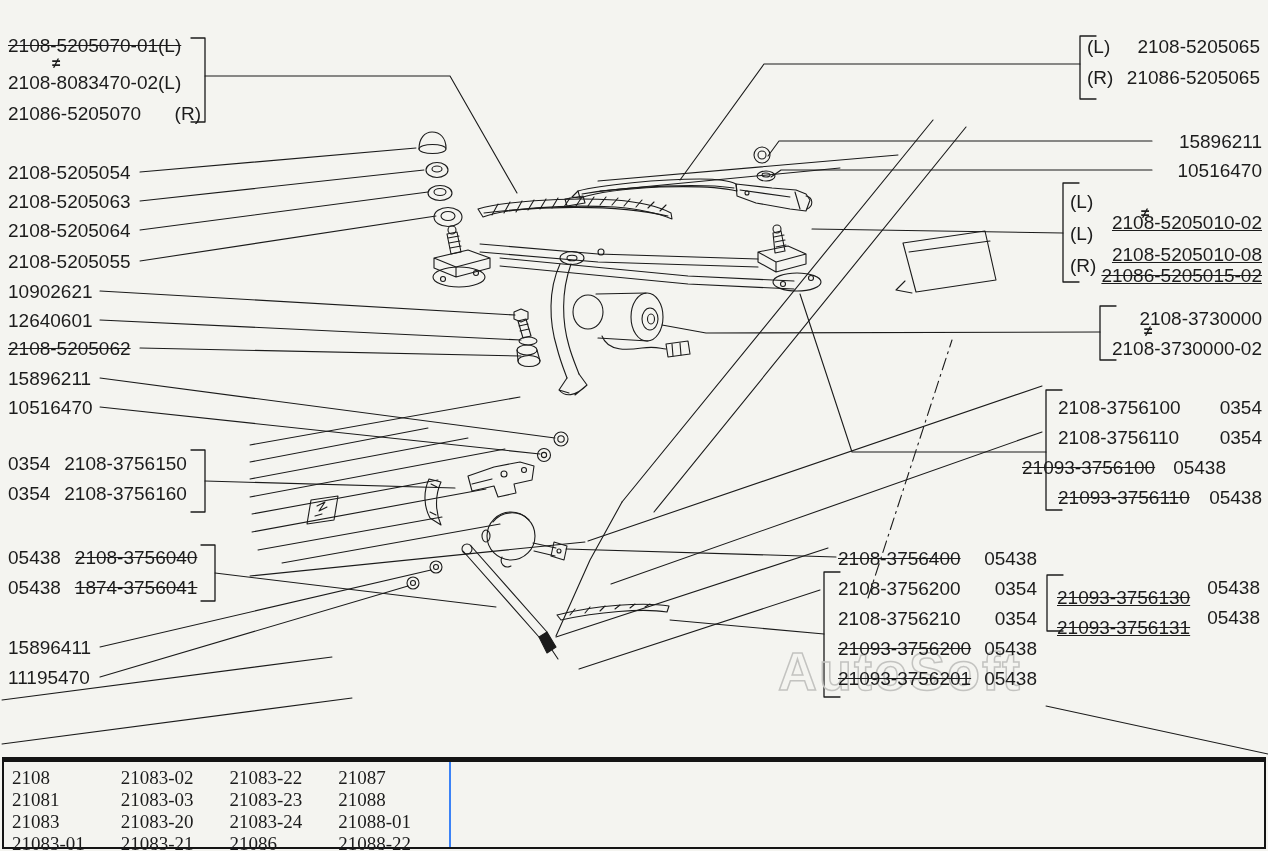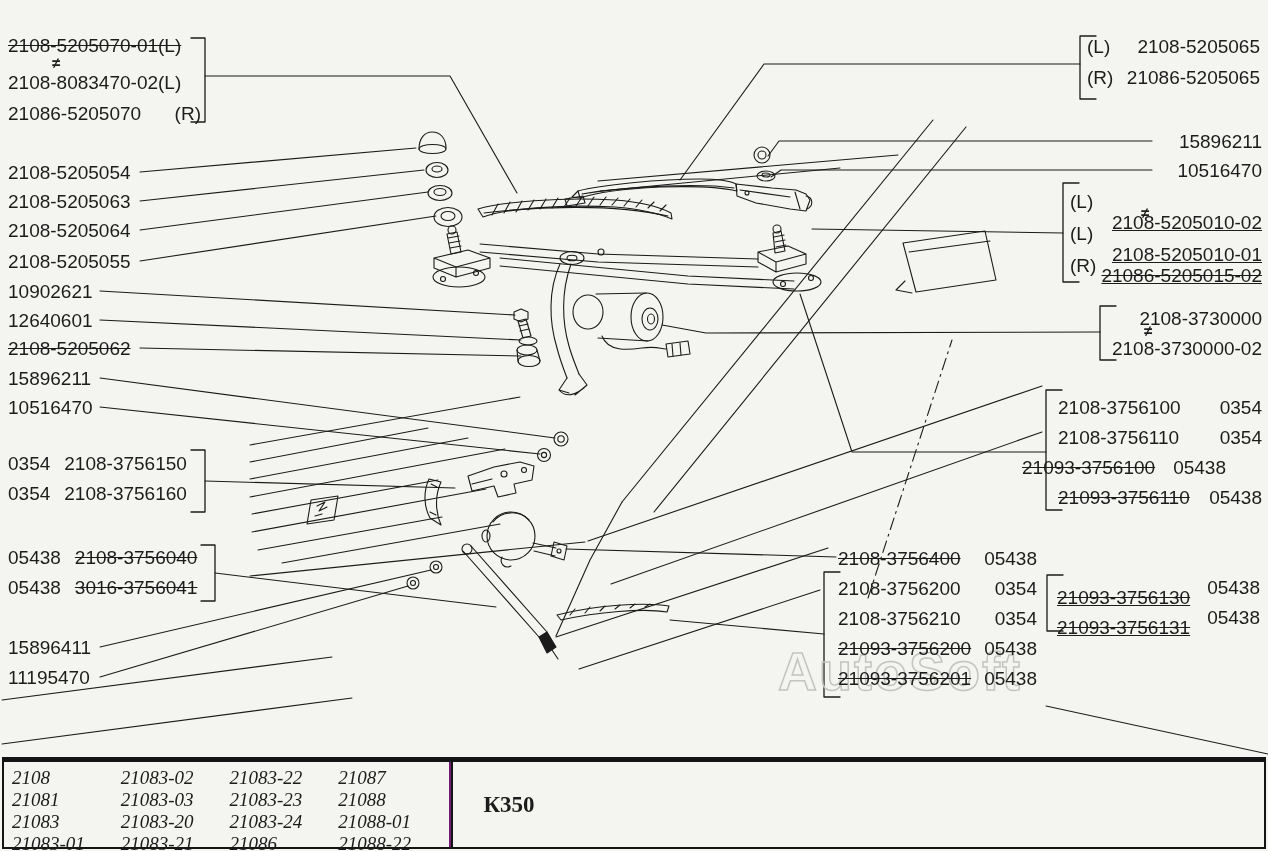--- a/index.html
+++ b/index.html
@@ -12,24 +12,24 @@
   .strike{text-decoration:line-through;}
   .ul{text-decoration:underline;margin-top:21px;}
   .ulstrike{text-decoration:underline line-through;margin-top:10px;}
   .neq{position:absolute;font-size:15px;font-weight:bold;color:#1c1c1c;}
   #watermark{position:absolute;left:778px;top:640px;font-size:54px;font-weight:bold;
              letter-spacing:2px;color:rgba(255,255,255,0.05);
              -webkit-text-stroke:1.5px #c3c3c0;z-index:1;}
   .lblz{z-index:2;}
   #footer{position:absolute;left:2px;right:2px;top:757px;bottom:2px;background:#f4f4f0;
           border:2px solid #141414;border-top:5px solid #141414;display:flex;z-index:3;}
-  #footer-left{width:435px;border-right:2px solid #701a75;padding:5px 2px 5px 8px;
+  #footer-left{width:435px;border-right:2px solid #3b82f6;padding:5px 2px 5px 8px;
                display:grid;grid-auto-flow:column;grid-template-rows:repeat(4,1fr);
                grid-template-columns:repeat(4,1fr);align-items:center;
-               font-family:"Liberation Serif",serif;font-size:19px;font-style:italic;}
+               font-family:"Liberation Serif",serif;font-size:19px;}
   #footer-center{flex:1;display:flex;align-items:center;justify-content:center;
                  font-family:"Liberation Serif",serif;font-size:21px;font-weight:bold;}
   #footer-right{width:112px;border-left:2px solid #141414;display:flex;align-items:center;
                 justify-content:center;font-family:"Liberation Serif",serif;
                 font-size:23px;font-weight:bold;}
 </style>
 </head>
 <body>
 
 <div id="page">
@@ -290,21 +290,21 @@
     <span>0354</span>
     <span>2108-3756160</span>
   </div>
 
   <div class="lbl lblz gap" style="left:8px;top:547px">
     <span>05438</span>
     <span class="strike">2108-3756040</span>
   </div>
   <div class="lbl lblz gap" style="left:8px;top:577px">
     <span>05438</span>
-    <span class="strike">3016-3756041</span>
+    <span class="strike">1874-3756041</span>
   </div>
 
   <div class="lbl lblz" style="left:8px;top:637px">15896411</div>
   <div class="lbl lblz" style="left:8px;top:667px">11195470</div>
 
   <div class="lbl lblz row" style="left:1087px;top:36px;width:173px">
     <span>(L)</span>
     <span>2108-5205065</span>
   </div>
   <div class="lbl lblz row" style="left:1087px;top:67px;width:173px">
@@ -315,21 +315,21 @@
   <div class="lbl lblz" style="left:1085px;top:131px;width:177px;text-align:right">15896211</div>
   <div class="lbl lblz" style="left:1085px;top:160px;width:177px;text-align:right">10516470</div>
 
   <div class="lbl lblz row" style="left:1070px;top:191px;width:192px">
     <span>(L)</span>
     <span class="ul">2108-5205010-02</span>
   </div>
   <div class="neq lblz" style="left:1141px;top:204px">≠</div>
   <div class="lbl lblz row" style="left:1070px;top:223px;width:192px">
     <span>(L)</span>
-    <span class="ul">2108-5205010-01</span>
+    <span class="ul">2108-5205010-08</span>
   </div>
   <div class="lbl lblz row" style="left:1070px;top:255px;width:192px">
     <span>(R)</span>
     <span class="ulstrike">21086-5205015-02</span>
   </div>
 
   <div class="lbl lblz" style="left:1105px;top:308px;width:157px;text-align:right">2108-3730000</div>
   <div class="neq lblz" style="left:1144px;top:322px">≠</div>
   <div class="lbl lblz" style="left:1105px;top:338px;width:157px;text-align:right">2108-3730000-02</div>
 
@@ -393,16 +393,15 @@
       <span>21083-21</span>
       <span>21083-22</span>
       <span>21083-23</span>
       <span>21083-24</span>
       <span>21086</span>
       <span>21087</span>
       <span>21088</span>
       <span>21088-01</span>
       <span>21088-22</span>
     </div>
-    <div id="footer-right">К350</div>
   </div>
 
 </div>
 
 </body></html>

